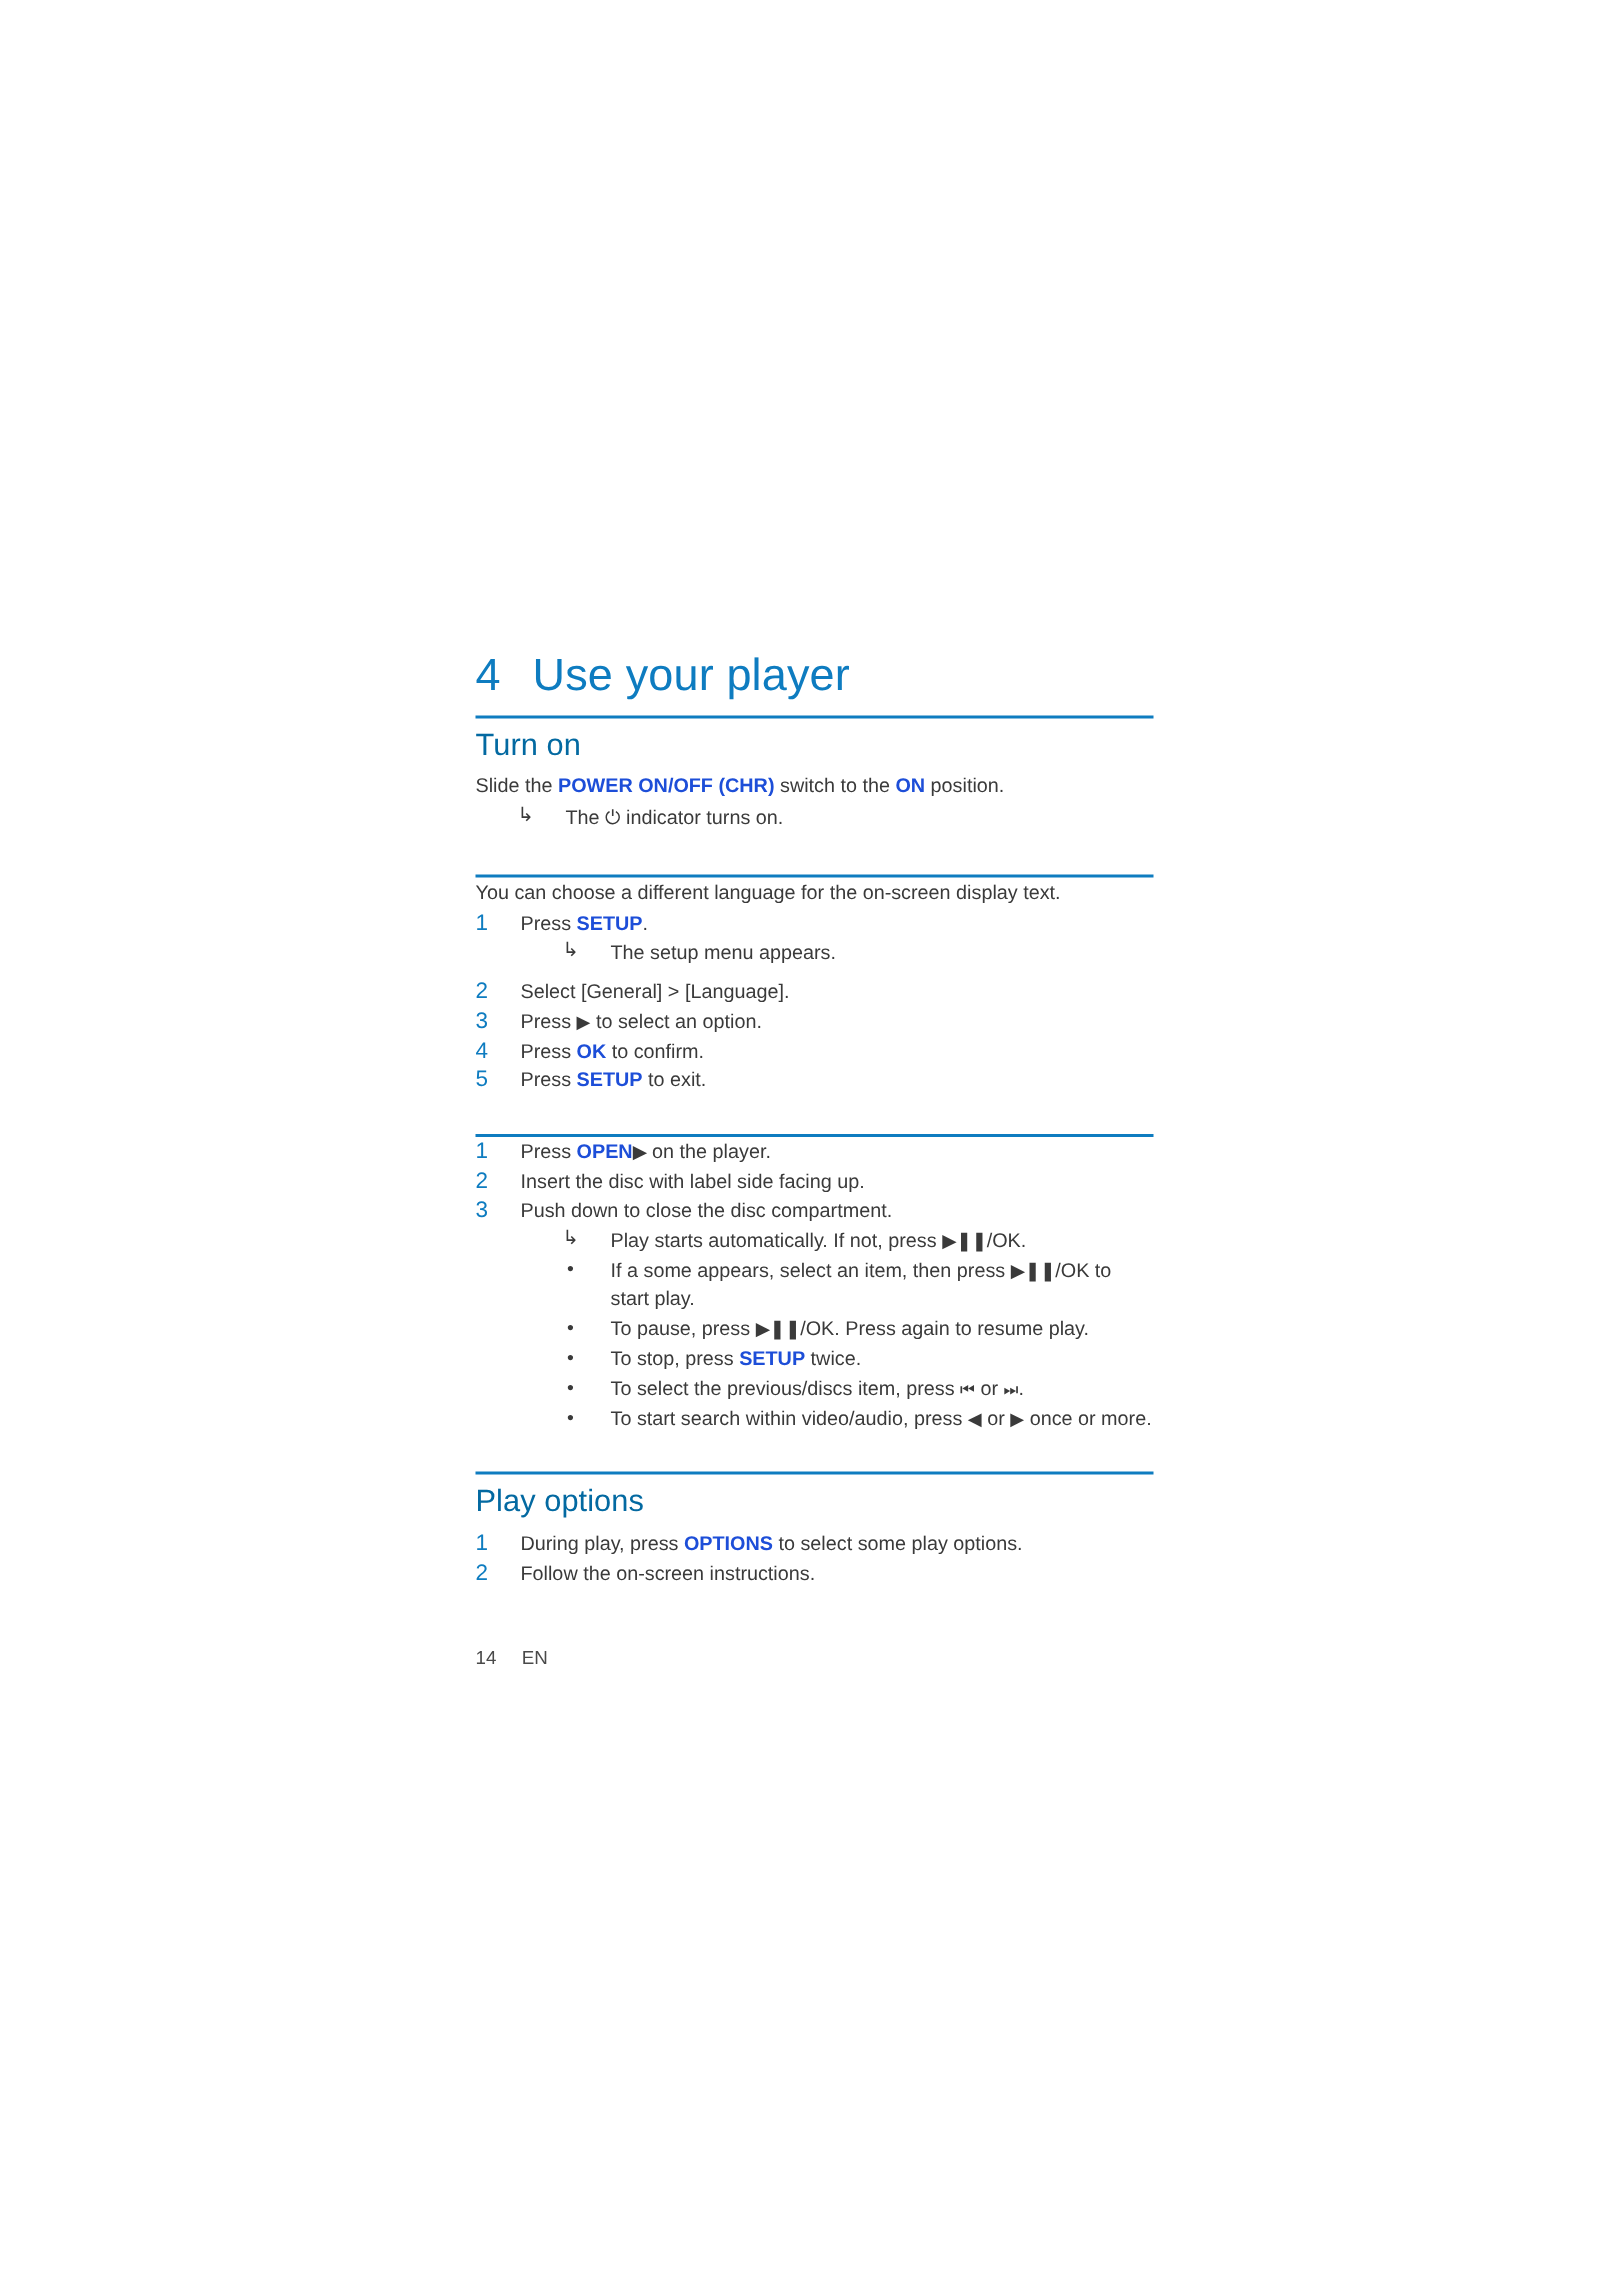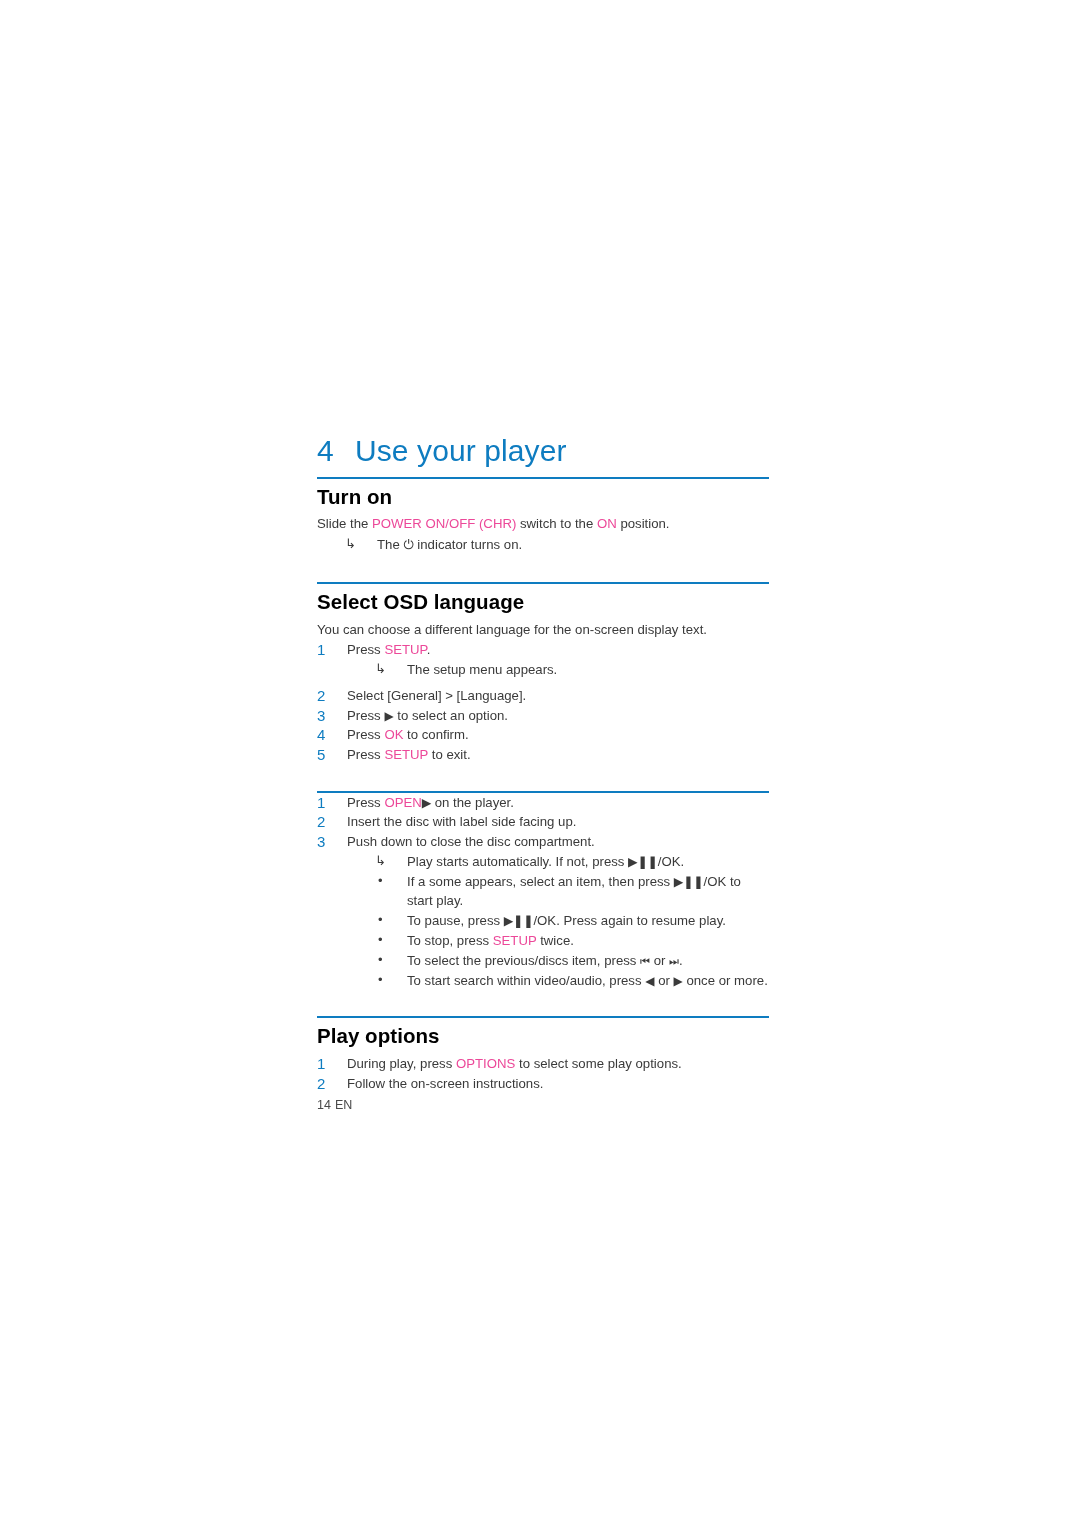--- a/index.html
+++ b/index.html
@@ -60,23 +60,23 @@
     margin-top: 0;
   }
   .rule {
     border-top: 2.2px solid #0e7cc0;
     margin-top: 9px;
     margin-bottom: 0;
     width: 100%;
     height: 0;
   }
   .section-title {
-    color: #000000;
+    color: #0369a1;
     font-size: 20.5px;
-    font-weight: bold;
+    font-weight: normal;
     line-height: 1.2;
     margin: 6px 0 5px 0;
     letter-spacing: 0.05px;
   }
 
   
   .para {
     font-size: 13.2px;
     line-height: 1.47;
     color: #3a3a3a;
@@ -149,21 +149,21 @@
     color: #3a3a3a;
   }
   ul.bullets > li > .dot {
     position: absolute;
     left: 31px;
     top: -1px;
     font-size: 13px;
     color: #3a3a3a;
   }
 
-  b, .b { font-weight: normal; color: #ec4899; }
+  b, .b { font-weight: bold; color: #1d4ed8; }
 
   .glyph {
     font-family: "DejaVu Sans", sans-serif;
     font-size: 12px;
     letter-spacing: 0;
   }
   .glyph-playpause {
     font-family: "DejaVu Sans", sans-serif;
     font-size: 12.5px;
     font-weight: bold;
@@ -184,21 +184,21 @@
   .gap-list { height: 6px; }
 
   
   .footer {
     position: absolute;
     left: 317px;
     top: 1098px;
     font-size: 12.5px;
     color: #4a4a4a;
     display: flex;
-    gap: 4px;
+    gap: 17px;
   }
 </style>
 </head>
 <body>
 
 <div class="page">
 
   <div class="content">
 
     <h1 class="chapter-title">
@@ -214,21 +214,20 @@
 
       <ul class="results">
         <li><span class="arrow glyph">↳</span><span>The </span><span class="glyph-power">⏻</span><span> indicator turns on.</span></li>
       </ul>
     </div>
 
     <div class="gap-sec"></div>
 
     <div class="section">
       <div class="rule"></div>
-      <h2 class="section-title">Select OSD language</h2>
 
       <p class="para">You can choose a different language for the on-screen display text.</p>
 
       <ol class="steps">
         <li>
           <span class="num">1</span><span>Press </span><b>SETUP</b><span>.</span>
           <ul class="results">
             <li><span class="arrow glyph">↳</span><span>The setup menu appears.</span></li>
           </ul>
         </li>

